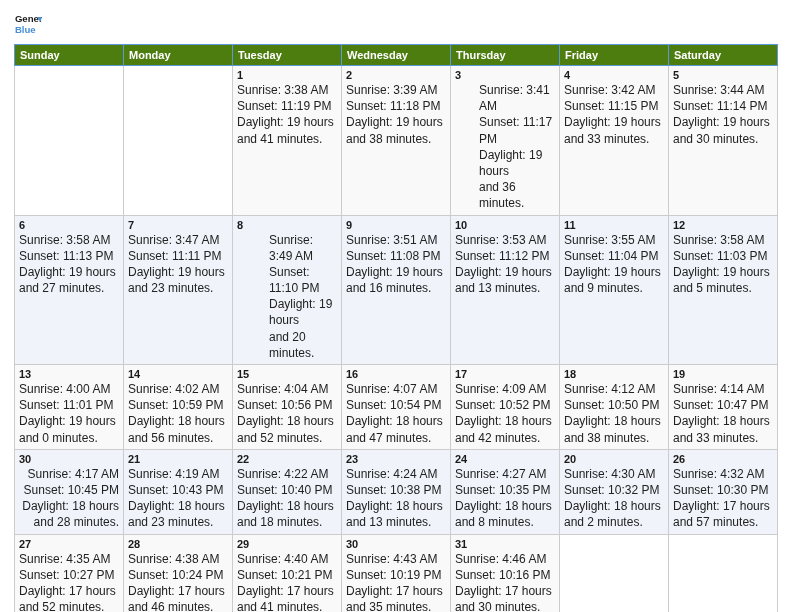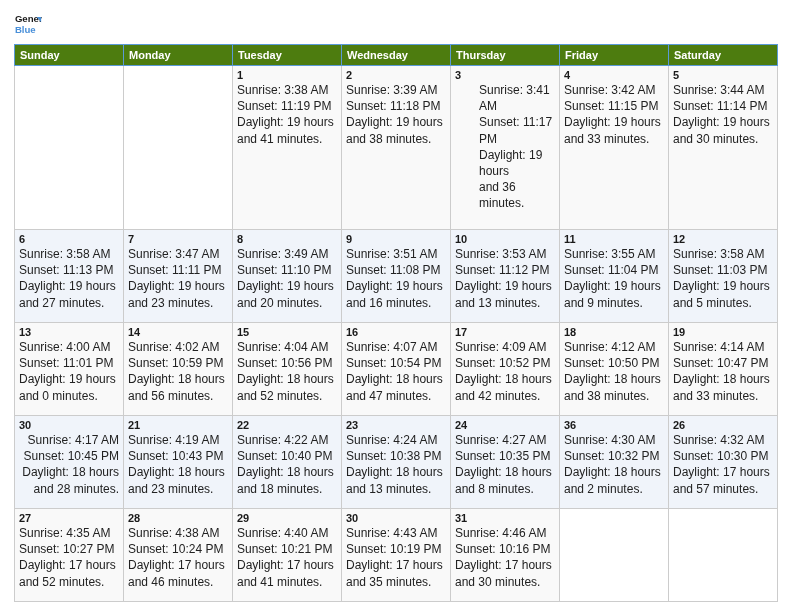--- a/index.html
+++ b/index.html
@@ -170,21 +170,21 @@
           </td>
           <td>
             <span class="day-number">7</span>
             <div class="cell-text" style="white-space: pre-line;">Sunrise: 3:47 AM
 Sunset: 11:11 PM
 Daylight: 19 hours
 and 23 minutes.</div>
           </td>
           <td>
             <span class="day-number">8</span>
-            <div class="cell-text" style="white-space: pre-line;">Sunrise: 3:49 AM
+            <div class="cell-text" style="white-space: pre-line; margin-left: 32px;">Sunrise: 3:49 AM
 Sunset: 11:10 PM
 Daylight: 19 hours
 and 20 minutes.</div>
           </td>
           <td>
             <span class="day-number">9</span>
             <div class="cell-text" style="white-space: pre-line;">Sunrise: 3:51 AM
 Sunset: 11:08 PM
 Daylight: 19 hours
 and 16 minutes.</div>
@@ -292,21 +292,21 @@
 and 13 minutes.</div>
           </td>
           <td>
             <span class="day-number">24</span>
             <div class="cell-text" style="white-space: pre-line;">Sunrise: 4:27 AM
 Sunset: 10:35 PM
 Daylight: 18 hours
 and 8 minutes.</div>
           </td>
           <td>
-            <span class="day-number">36</span>
+            <span class="day-number">20</span>
             <div class="cell-text" style="white-space: pre-line;">Sunrise: 4:30 AM
 Sunset: 10:32 PM
 Daylight: 18 hours
 and 2 minutes.</div>
           </td>
           <td>
             <span class="day-number">26</span>
             <div class="cell-text" style="white-space: pre-line;">Sunrise: 4:32 AM
 Sunset: 10:30 PM
 Daylight: 17 hours

